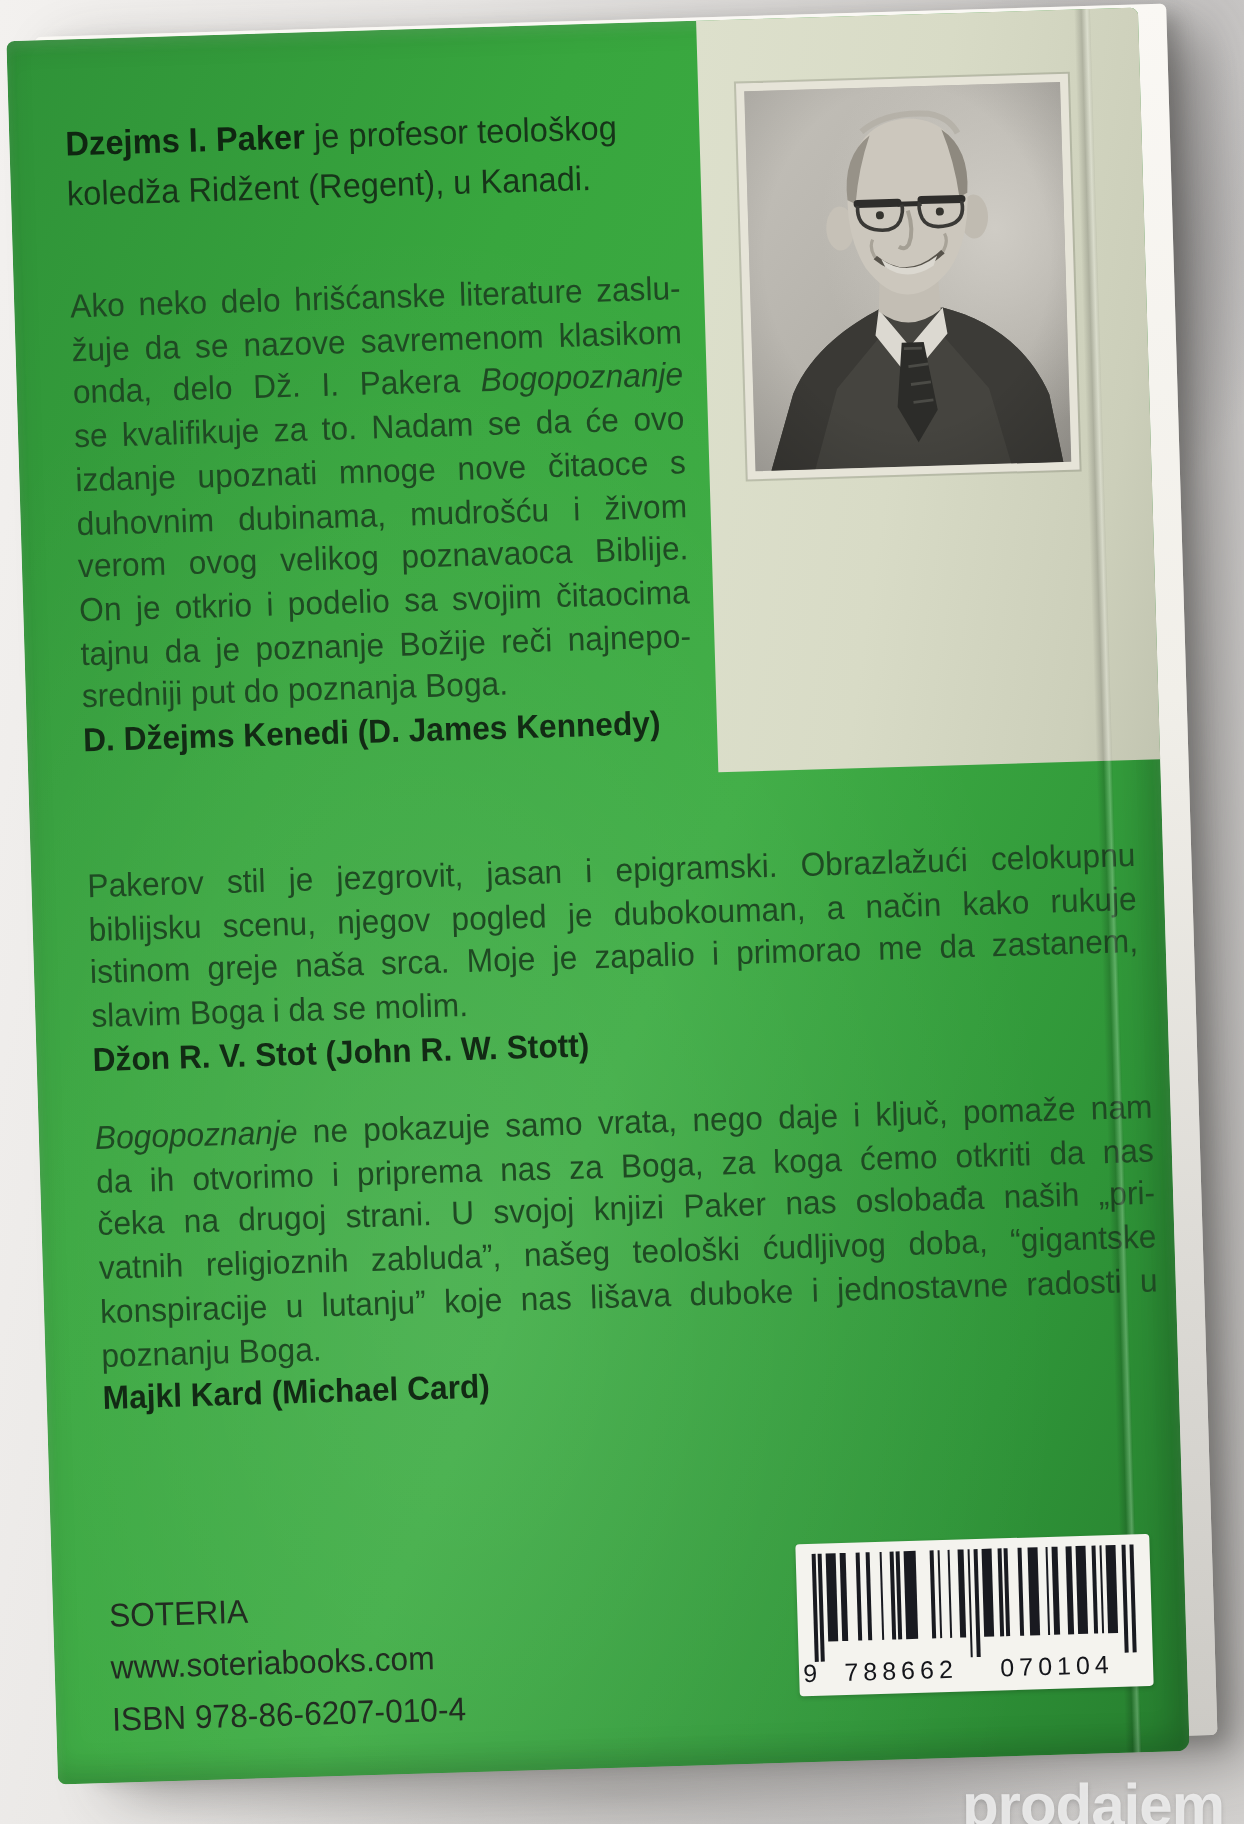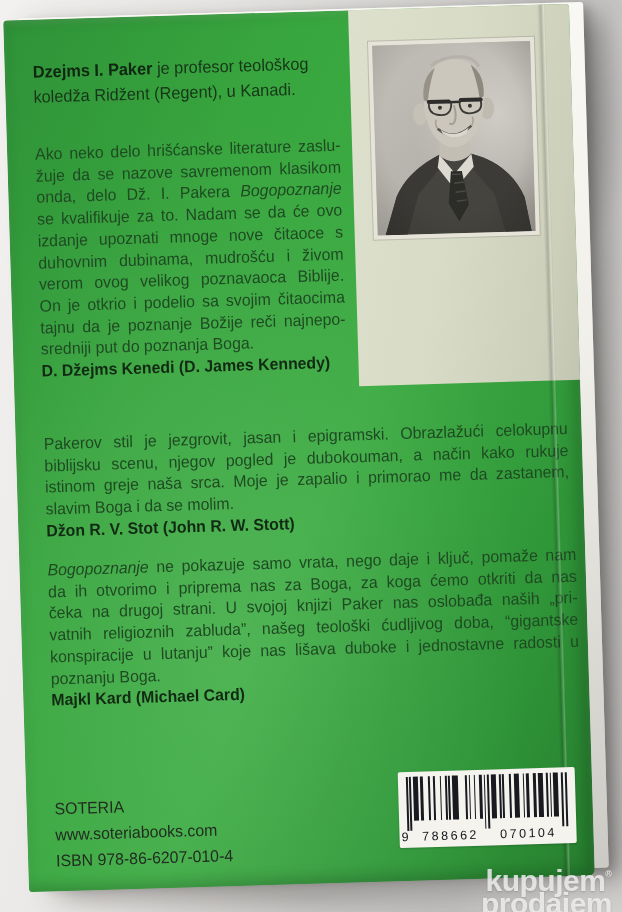--- a/index.html
+++ b/index.html
@@ -245,15 +245,14 @@
     <div class="bc-digits">
       <span class="bc-d1">9</span>
       <span class="bc-dl">788662</span>
       <span class="bc-dr">070104</span>
     </div>
   </div>
 
 </div>
 
 <div class="watermark">
-  <div><span>kupujem</span><span class="reg">®</span></div>
   <div>prodajem</div>
 </div>
 
 </body></html>

